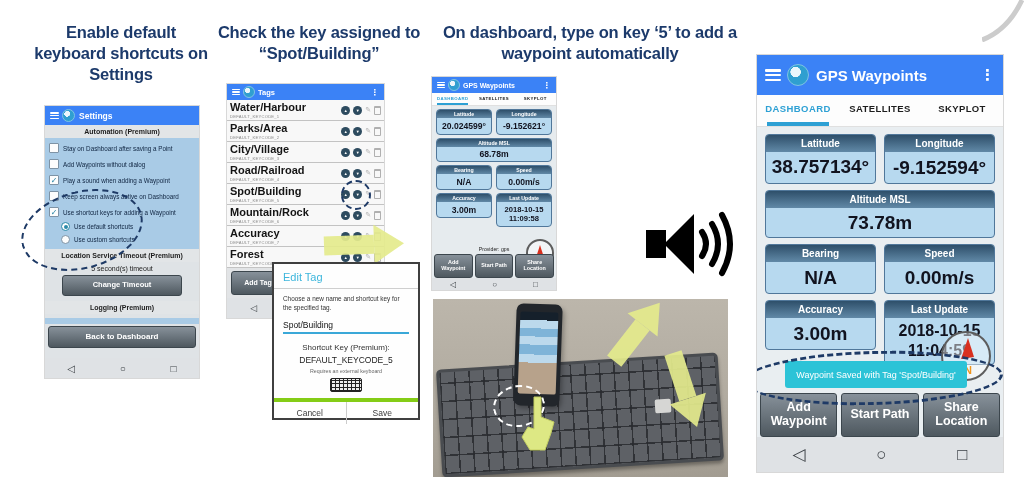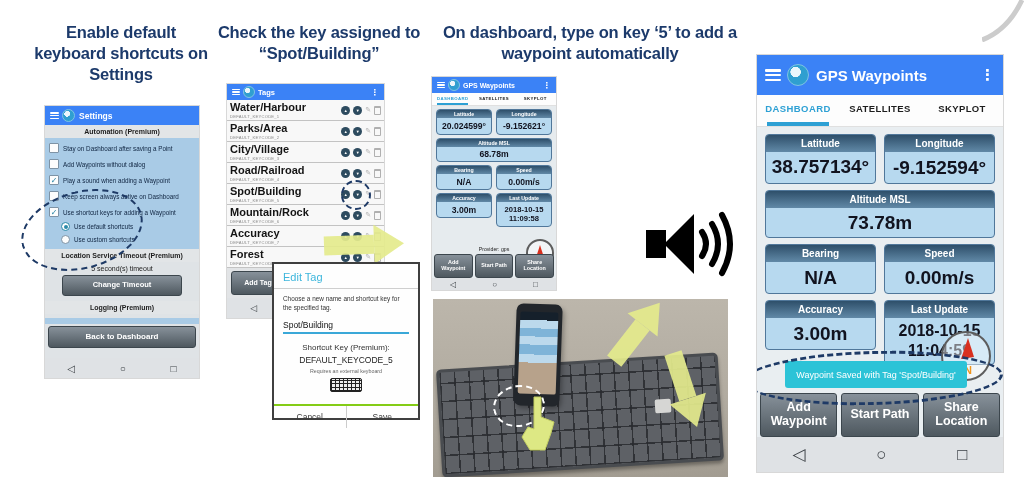--- a/index.html
+++ b/index.html
@@ -55,21 +55,21 @@
   
   #dialog{left:272px;top:262px;width:148px;height:158px;background:#fefefe;border:2px solid #3f3f3f;z-index:10;box-sizing:border-box;}
   #dialog .dtitle{color:#3db6dc;font-size:11px;padding:7px 9px 5px;border-bottom:1px solid #cfcfcf;}
   #dialog .ddesc{font-size:6.4px;color:#333;padding:6px 9px 0;line-height:1.4;}
   #dialog .dinput{margin:7px 9px 0;font-size:8.5px;color:#111;border-bottom:2px solid #3aa8d8;padding-bottom:2px;}
   #dialog .dkeylab{font-size:8px;color:#333;text-align:center;margin-top:9px;}
   #dialog .dkeyval{font-size:8.5px;color:#222;text-align:center;margin-top:3px;}
   #dialog .dnote{font-size:5.3px;color:#666;text-align:center;margin-top:3px;}
   .kbdicon{width:30px;height:12px;border:1.5px solid #222;border-radius:2px;margin:4px auto 0;
            background-image:repeating-linear-gradient(90deg,#222 0 1px,transparent 1px 4px),repeating-linear-gradient(0deg,#222 0 1px,transparent 1px 3.5px);background-color:#eee;}
-  #dialog .dbtns{display:flex;border-top:2px solid #84cc16;margin-top:12px;height:22px;}
+  #dialog .dbtns{display:flex;border-top:4px solid #84cc16;margin-top:6px;height:22px;}
   #dialog .dbtns div{flex:1;display:flex;align-items:center;justify-content:center;font-size:8.5px;color:#3c3c3c;}
   #dialog .dbtns div:first-child{border-right:1px solid #ccc;}
   
   .tabbar{display:flex;background:#fdfdfd;border-bottom:1px solid #e0e0e0;}
   .tab{flex:1;display:flex;align-items:flex-start;justify-content:center;font-weight:bold;color:#1d1d1d;position:relative;letter-spacing:.4px;}
   .tab.active{color:#2da0d4;}
   .tab.active::after{content:"";position:absolute;left:12%;right:12%;bottom:0;background:#2da0d4;}
   .fbox{border:1px solid #50779a;border-radius:4px;overflow:hidden;background:#b7d9ef;box-sizing:border-box;}
   .flabel{background:linear-gradient(#2e4f6a,#6189a7);color:#fff;text-align:center;font-weight:bold;}
   .fval{color:#11131f;text-align:center;font-weight:bold;display:flex;flex-direction:column;align-items:center;justify-content:center;}

